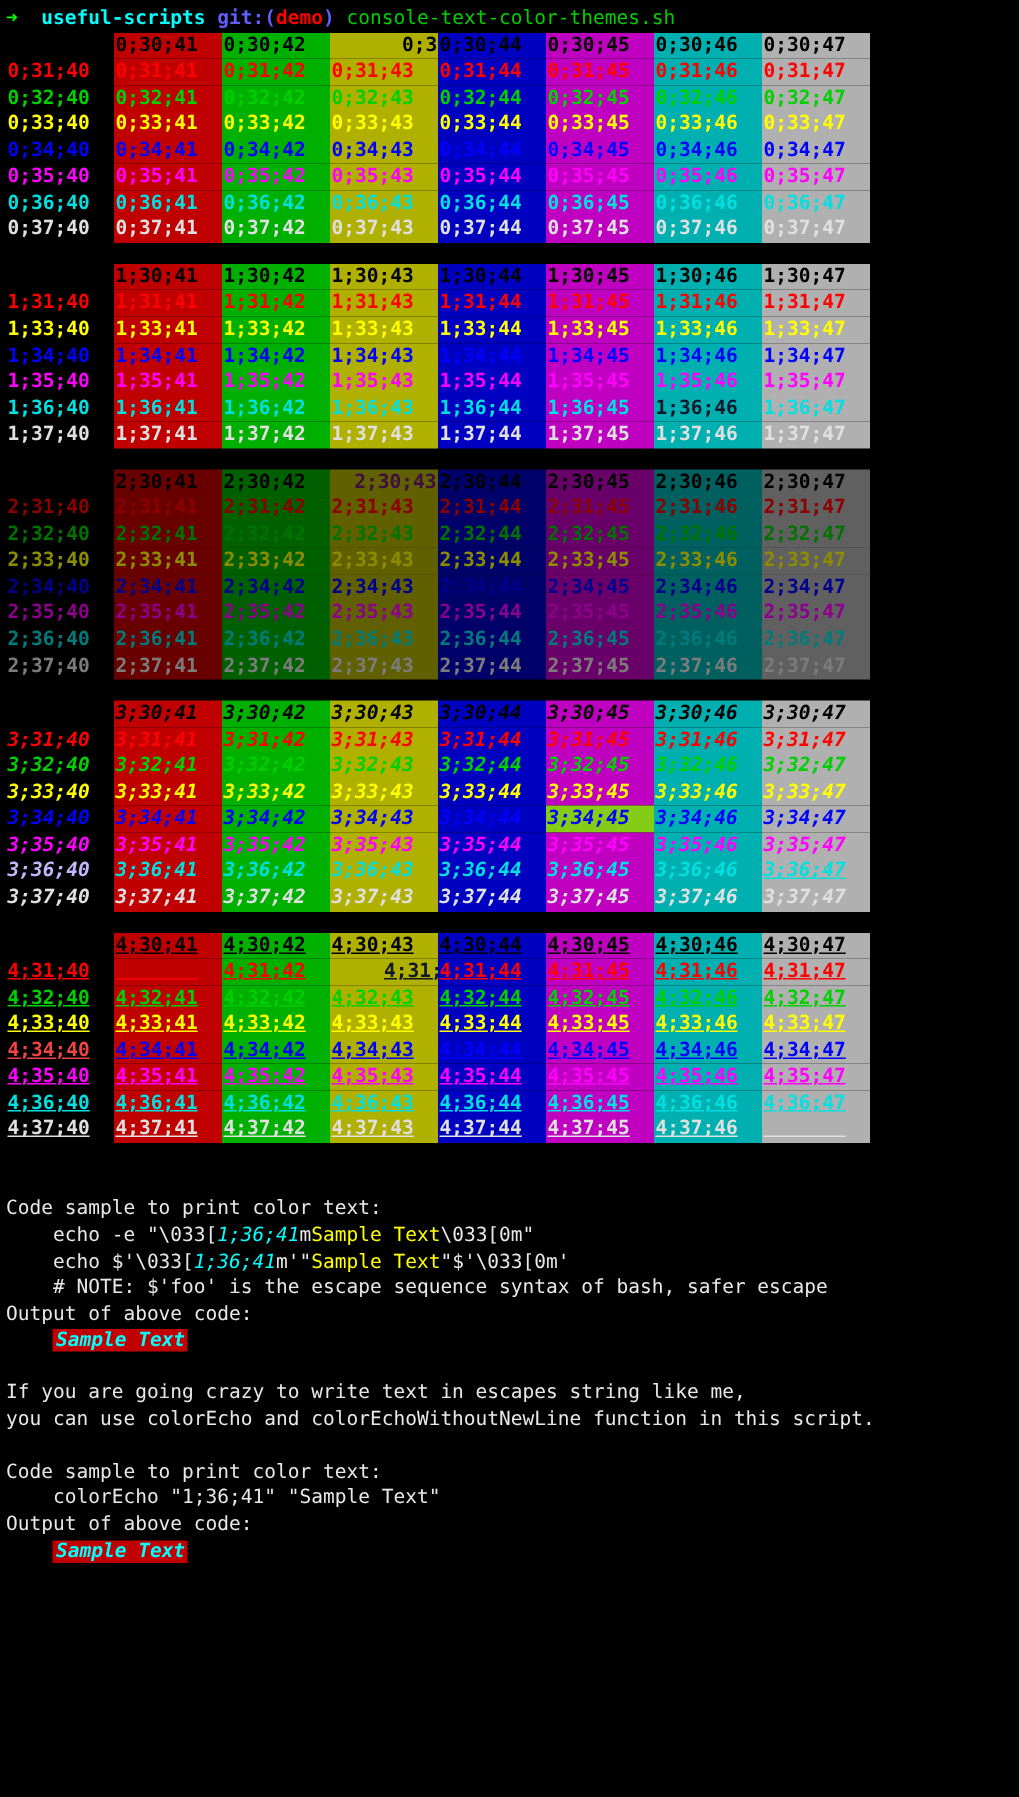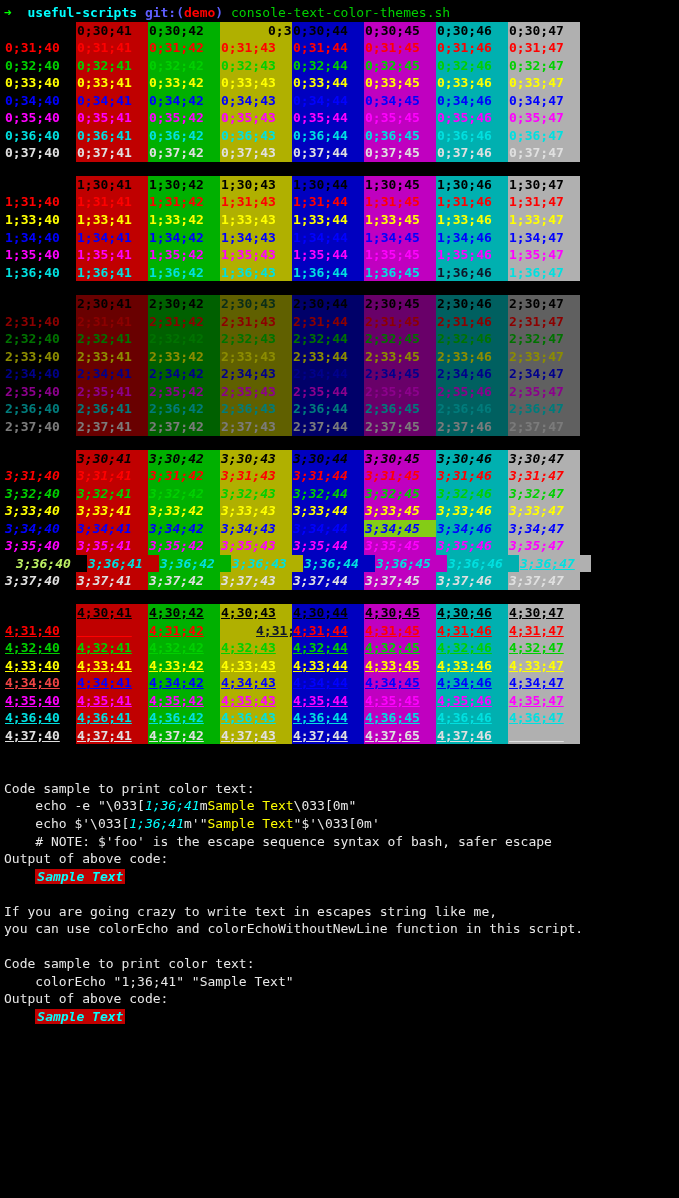--- a/index.html
+++ b/index.html
@@ -184,27 +184,37 @@
       <div class="row">
         <span class="cell blk1" style="background: rgb(0, 0, 0); color: rgb(0, 224, 224);">1;36;40</span>
         <span class="cell blk1" style="background: rgb(192, 0, 0); color: rgb(0, 224, 224);">1;36;41</span>
         <span class="cell blk1" style="background: rgb(0, 176, 0); color: rgb(0, 224, 224);">1;36;42</span>
         <span class="cell blk1" style="background: rgb(176, 176, 0); color: rgb(0, 224, 224);">1;36;43</span>
         <span class="cell blk1" style="background: rgb(0, 0, 192); color: rgb(0, 224, 224);">1;36;44</span>
         <span class="cell blk1" style="background: rgb(192, 0, 192); color: rgb(0, 224, 224);">1;36;45</span>
         <span class="cell blk1" style="background: rgb(0, 176, 176); color: #0f172a;">1;36;46</span>
         <span class="cell blk1" style="background: rgb(176, 176, 176); color: rgb(0, 224, 224);">1;36;47</span>
       </div>
+      <div class="row">
+        <span class="cell blk1" style="background: rgb(0, 0, 0); color: rgb(224, 224, 224);">1;37;40</span>
+        <span class="cell blk1" style="background: rgb(192, 0, 0); color: rgb(224, 224, 224);">1;37;41</span>
+        <span class="cell blk1" style="background: rgb(0, 176, 0); color: rgb(224, 224, 224);">1;37;42</span>
+        <span class="cell blk1" style="background: rgb(176, 176, 0); color: rgb(224, 224, 224);">1;37;43</span>
+        <span class="cell blk1" style="background: rgb(0, 0, 192); color: rgb(224, 224, 224);">1;37;44</span>
+        <span class="cell blk1" style="background: rgb(192, 0, 192); color: rgb(224, 224, 224);">1;37;45</span>
+        <span class="cell blk1" style="background: rgb(0, 176, 176); color: rgb(224, 224, 224);">1;37;46</span>
+        <span class="cell blk1" style="background: rgb(176, 176, 176); color: rgb(224, 224, 224);">1;37;47</span>
+      </div>
     </div>
     <div class="block">
       <div class="row">
         <span class="cell blk2" style="background: rgb(0, 0, 0); color: rgb(0, 0, 0);">2;30;40</span>
         <span class="cell blk2" style="background: rgb(192, 0, 0); color: rgb(0, 0, 0);">2;30;41</span>
         <span class="cell blk2" style="background: rgb(0, 176, 0); color: rgb(0, 0, 0);">2;30;42</span>
-        <span class="cell blk2" style="background: rgb(176, 176, 0); color: #14532d;">2;30;43</span>
+        <span class="cell blk2" style="background: rgb(176, 176, 0); color: #701a75; text-align: right;">2;30;43</span>
         <span class="cell blk2" style="background: rgb(0, 0, 192); color: rgb(0, 0, 0);">2;30;44</span>
         <span class="cell blk2" style="background: rgb(192, 0, 192); color: rgb(0, 0, 0);">2;30;45</span>
         <span class="cell blk2" style="background: rgb(0, 176, 176); color: rgb(0, 0, 0);">2;30;46</span>
         <span class="cell blk2" style="background: rgb(176, 176, 176); color: rgb(0, 0, 0);">2;30;47</span>
       </div>
       <div class="row">
         <span class="cell blk2" style="background: rgb(0, 0, 0); color: rgb(255, 0, 0);">2;31;40</span>
         <span class="cell blk2" style="background: rgb(192, 0, 0); color: rgb(255, 0, 0);">2;31;41</span>
         <span class="cell blk2" style="background: rgb(0, 176, 0); color: rgb(255, 0, 0);">2;31;42</span>
         <span class="cell blk2" style="background: rgb(176, 176, 0); color: rgb(255, 0, 0);">2;31;43</span>
@@ -329,21 +339,21 @@
         <span class="cell blk3" style="background: rgb(0, 0, 0); color: rgb(255, 0, 255);">3;35;40</span>
         <span class="cell blk3" style="background: rgb(192, 0, 0); color: rgb(255, 0, 255);">3;35;41</span>
         <span class="cell blk3" style="background: rgb(0, 176, 0); color: rgb(255, 0, 255);">3;35;42</span>
         <span class="cell blk3" style="background: rgb(176, 176, 0); color: rgb(255, 0, 255);">3;35;43</span>
         <span class="cell blk3" style="background: rgb(0, 0, 192); color: rgb(255, 0, 255);">3;35;44</span>
         <span class="cell blk3" style="background: rgb(192, 0, 192); color: rgb(255, 0, 255);">3;35;45</span>
         <span class="cell blk3" style="background: rgb(0, 176, 176); color: rgb(255, 0, 255);">3;35;46</span>
         <span class="cell blk3" style="background: rgb(176, 176, 176); color: rgb(255, 0, 255);">3;35;47</span>
       </div>
       <div class="row">
-        <span class="cell blk3" style="background: rgb(0, 0, 0); color: #bef264; margin-left: 11px;">3;36;40</span>
+        <span class="cell blk3" style="background: rgb(0, 0, 0); color: #c4b5fd;">3;36;40</span>
         <span class="cell blk3" style="background: rgb(192, 0, 0); color: rgb(0, 224, 224);">3;36;41</span>
         <span class="cell blk3" style="background: rgb(0, 176, 0); color: rgb(0, 224, 224);">3;36;42</span>
         <span class="cell blk3" style="background: rgb(176, 176, 0); color: rgb(0, 224, 224);">3;36;43</span>
         <span class="cell blk3" style="background: rgb(0, 0, 192); color: rgb(0, 224, 224);">3;36;44</span>
         <span class="cell blk3" style="background: rgb(192, 0, 192); color: rgb(0, 224, 224);">3;36;45</span>
         <span class="cell blk3" style="background: rgb(0, 176, 176); color: rgb(0, 224, 224);">3;36;46</span>
         <span class="cell blk3" style="background: rgb(176, 176, 176); color: rgb(0, 224, 224); text-decoration: underline;">3;36;47</span>
       </div>
       <div class="row">
         <span class="cell blk3" style="background: rgb(0, 0, 0); color: rgb(224, 224, 224);">3;37;40</span>
@@ -426,21 +436,21 @@
         <span class="cell blk4" style="background: rgb(192, 0, 192); color: rgb(0, 224, 224);">4;36;45</span>
         <span class="cell blk4" style="background: rgb(0, 176, 176); color: rgb(0, 224, 224);">4;36;46</span>
         <span class="cell blk4" style="background: rgb(176, 176, 176); color: rgb(0, 224, 224);">4;36;47</span>
       </div>
       <div class="row">
         <span class="cell blk4" style="background: rgb(0, 0, 0); color: rgb(224, 224, 224);">4;37;40</span>
         <span class="cell blk4" style="background: rgb(192, 0, 0); color: rgb(224, 224, 224);">4;37;41</span>
         <span class="cell blk4" style="background: rgb(0, 176, 0); color: rgb(224, 224, 224);">4;37;42</span>
         <span class="cell blk4" style="background: rgb(176, 176, 0); color: rgb(224, 224, 224);">4;37;43</span>
         <span class="cell blk4" style="background: rgb(0, 0, 192); color: rgb(224, 224, 224);">4;37;44</span>
-        <span class="cell blk4" style="background: rgb(192, 0, 192); color: rgb(224, 224, 224);">4;37;65</span>
+        <span class="cell blk4" style="background: rgb(192, 0, 192); color: rgb(224, 224, 224);">4;37;45</span>
         <span class="cell blk4" style="background: rgb(0, 176, 176); color: rgb(224, 224, 224);">4;37;46</span>
         <span class="cell blk4" style="background: rgb(176, 176, 176); color: rgb(224, 224, 224);">       </span>
       </div>
     </div>
   </div>
 
 <div class="notes">
 <span>Code sample to print color text:</span>
 <span>    echo -e "\033[</span><span class="code-highlight">1;36;41</span><span>m</span><span class="str-highlight">Sample Text</span><span>\033[0m"</span>
 <span>    echo $'\033[</span><span class="code-highlight">1;36;41</span><span>m'"</span><span class="str-highlight">Sample Text</span><span>"$'\033[0m'</span>

